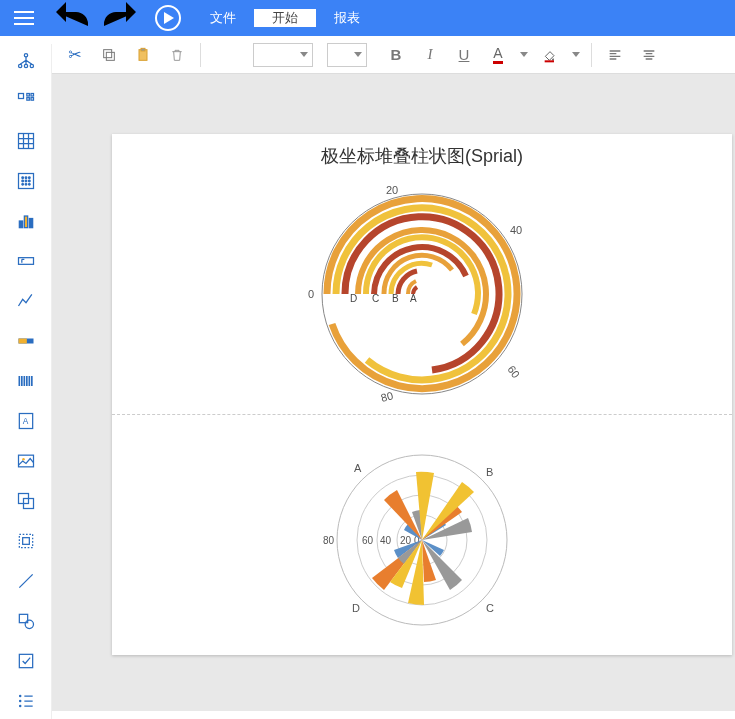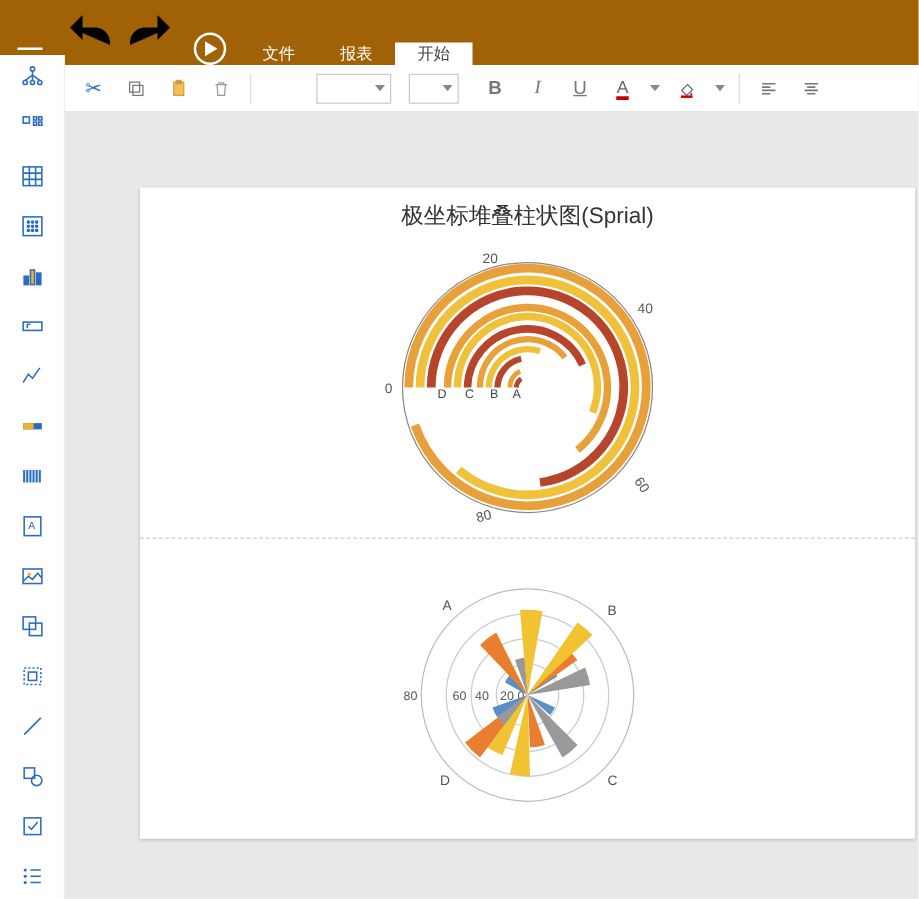--- a/index.html
+++ b/index.html
@@ -1,17 +1,17 @@
 <!DOCTYPE html>
 <html><head>
 <meta charset="utf-8">
 <style>
 *{box-sizing:border-box;margin:0;padding:0;font-family:"Segoe UI",Arial,sans-serif}
 html,body{width:735px;height:719px;overflow:hidden;background:#fff}
-.topbar{height:52px;background:#a16207;display:flex;align-items:flex-end}
+.topbar{height:36px;background:#3b82f6;display:flex;align-items:center}
 .top-btn{width:48px;display:flex;align-items:center;justify-content:center;color:#fff}
 .hamburger{flex-direction:column;gap:4px}
 .hamburger span{width:20px;height:2px;background:#fff}
 .play{width:26px;height:26px;border:2px solid #fff;border-radius:50%;display:flex;align-items:center;justify-content:center}
 .play::after{content:"";border-left:10px solid #fff;border-top:6px solid transparent;border-bottom:6px solid transparent;margin-left:2px}
 .tab{padding:0 18px;display:flex;align-items:center;color:#fff;font-size:13px}
 .tab.active{background:#fff;color:#444}
 .toolbar{height:38px;border-bottom:1px solid #ddd;display:flex;align-items:center;padding:0 8px;gap:4px;margin-left:52px}
 .tb-btn{width:30px;height:30px;display:flex;align-items:center;justify-content:center;color:#666}
 .tb-sep{width:1px;height:24px;background:#ddd;margin:0 4px}
@@ -49,22 +49,22 @@
     </div>
   <div class="top-btn">
       <svg viewBox="0 0 24 24">
         <path d="M15 14l5-5-5-5M20 9H10a6 6 0 00-6 6v1"></path>
       </svg>
     </div>
   <div class="top-btn">
       <div class="play"></div>
     </div>
   <div class="tab">文件</div>
+  <div class="tab active">开始</div>
   <div class="tab">报表</div>
-  <div class="tab active">开始</div>
 </div>
 
 <div class="sidebar">
   <div class="sb-item">
       <svg viewBox="0 0 24 24">
         <circle cx="12" cy="5" r="2"></circle>
         <circle cx="5" cy="18" r="2"></circle>
         <circle cx="12" cy="18" r="2"></circle>
         <circle cx="19" cy="18" r="2"></circle>
         <path d="M12 7v4M12 11l-7 5M12 11l7 5M12 11v5"></path>

